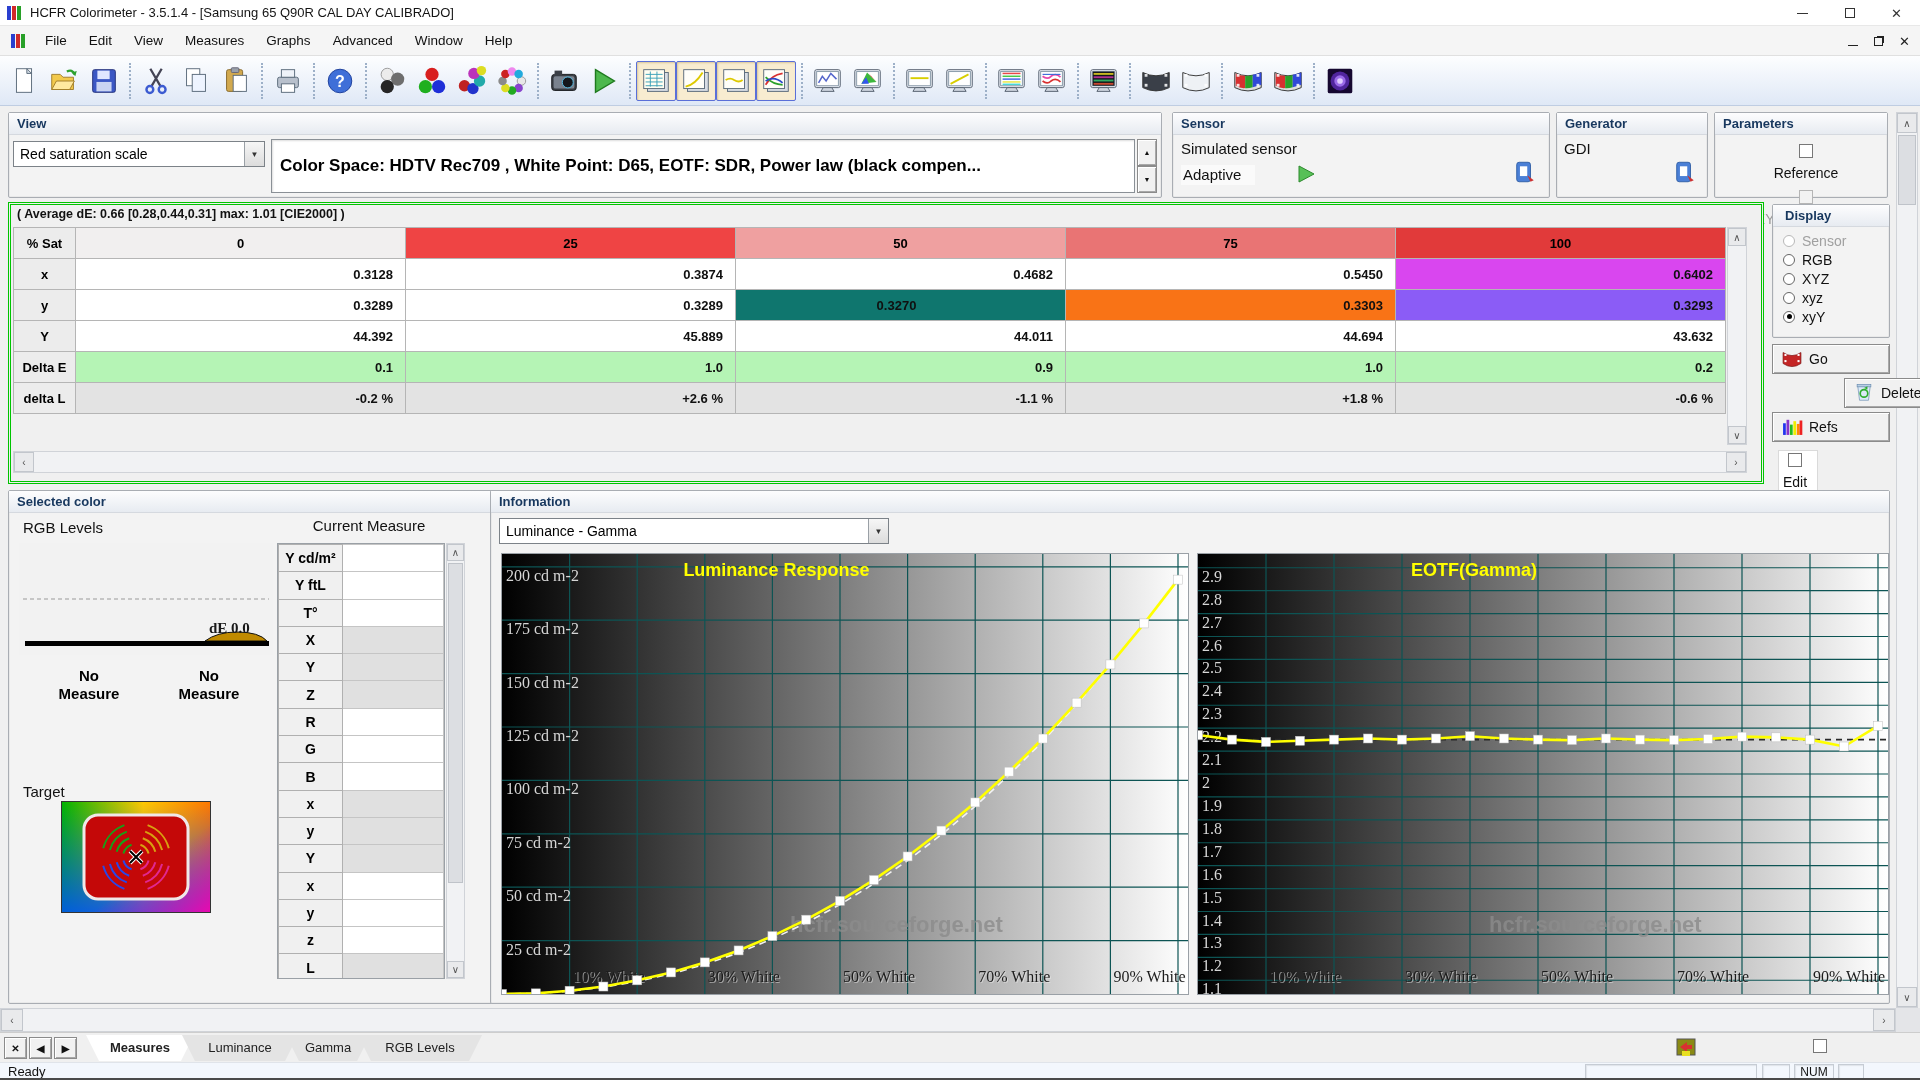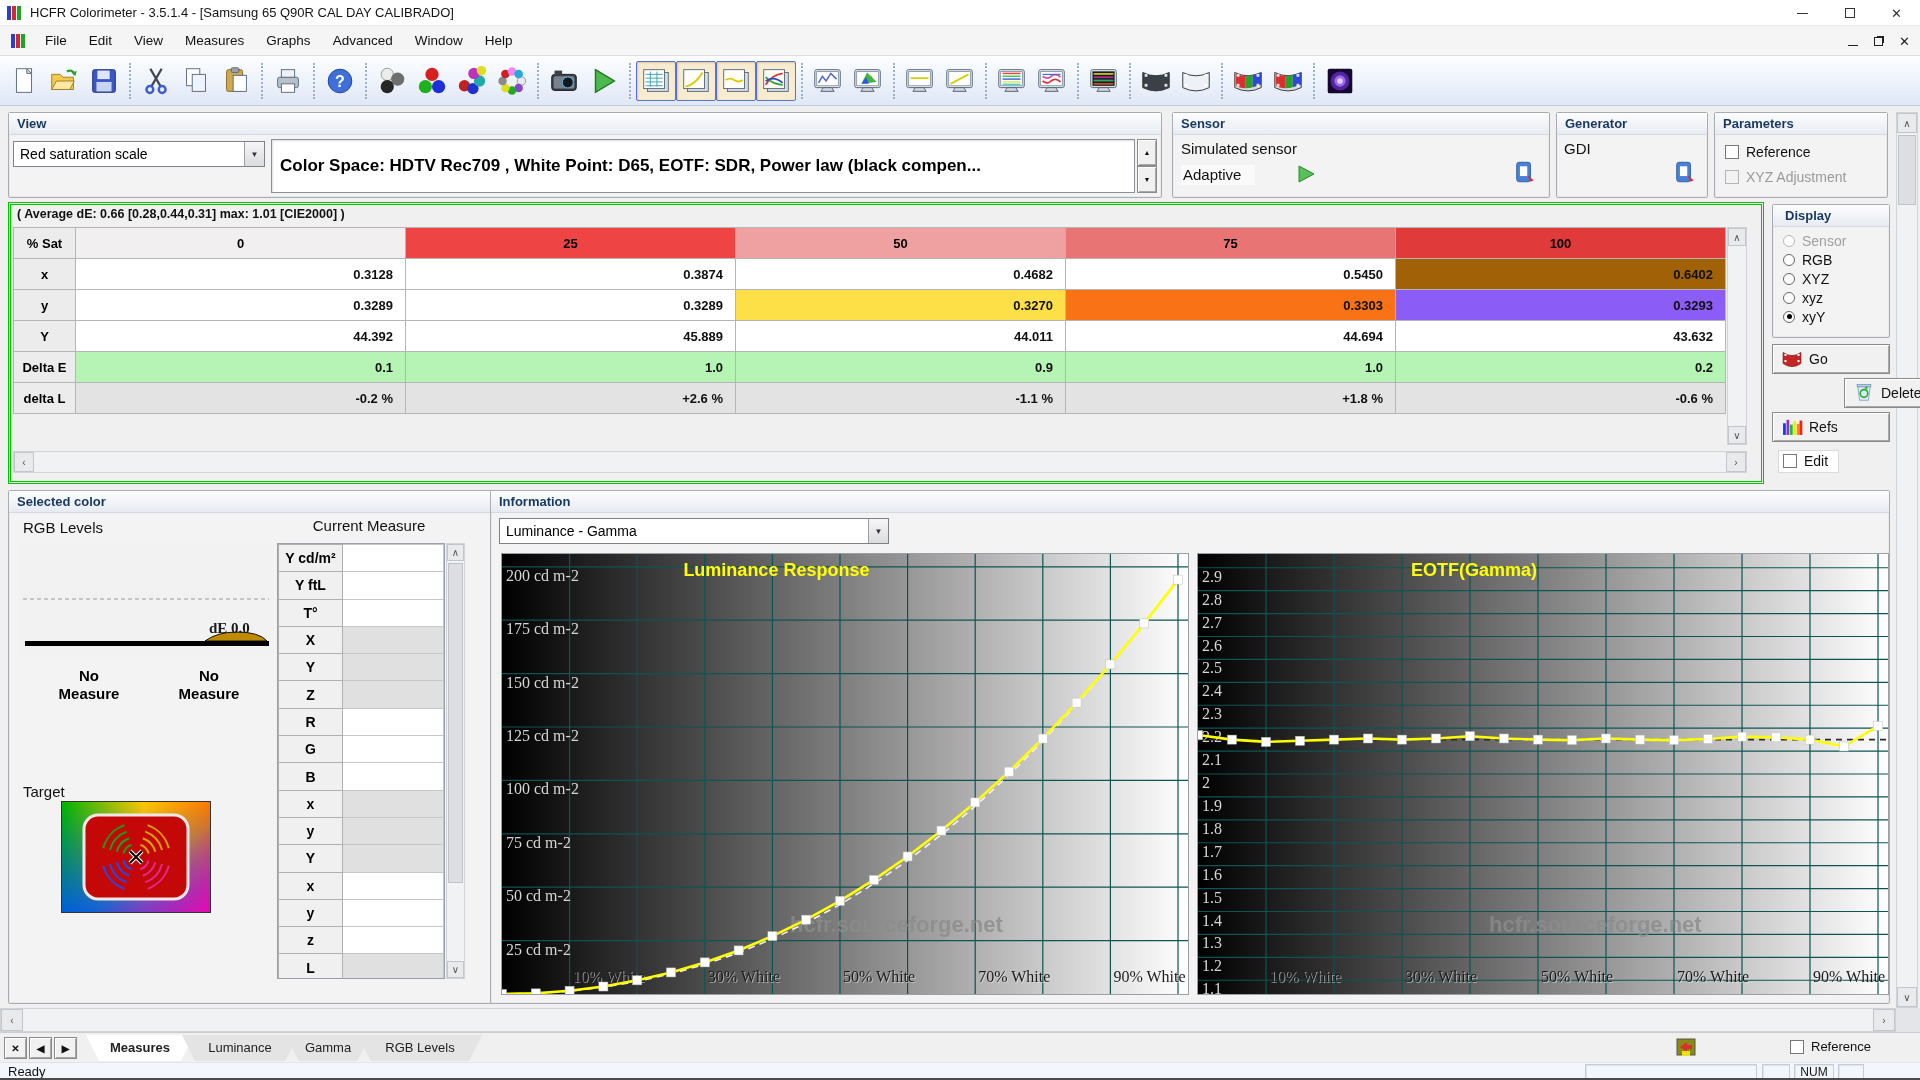--- a/index.html
+++ b/index.html
@@ -44,21 +44,21 @@
   .panel-label { font-size:15px; color:#111; }
 
   
   .dd { position:absolute; background:#fff; border:1px solid #7c8288; display:flex; align-items:center; }
   .dd .dd-text { flex:1; font-size:14px; padding-left:6px; color:#000; white-space:nowrap; overflow:hidden; }
   .dd .dd-arrow { width:20px; align-self:stretch; background:linear-gradient(#f6f6f6,#dcdcdc);
                   border-left:1px solid #9aa0a6; display:flex; align-items:center; justify-content:center;
                   font-size:8px; color:#333; }
   .sunken { background:#fff; border:1px solid #8a9096; box-shadow:inset 1px 1px 2px #00000022; }
 
-  .cb { display:flex; align-items:center; gap:7px; font-size:14px; color:#111; }
+  .cb { display:flex; align-items:center; gap:7px; font-size:14px; color:#111;flex-direction:column; }
   .cb .box { width:14px; height:14px; background:#fff; border:1px solid #777; }
   .cb.disabled { color:#9a9a9a; }
   .cb.disabled .box { border-color:#b5b5b5; background:#f2f2f2; }
 
   .radio { display:flex; align-items:center; gap:7px; font-size:14px; color:#111; height:19px; }
   .radio .rb { width:12px; height:12px; border-radius:50%; background:#fff; border:1px solid #666;
                display:flex; align-items:center; justify-content:center; }
   .radio .rb .dot { width:5px; height:5px; border-radius:50%; background:#000; }
   .radio.disabled { color:#a0a0a0; } .radio.disabled .rb { border-color:#b8b8b8; }
 
@@ -531,27 +531,27 @@
               <th style="background:#efa0a0">50</th>
               <th style="background:#e97474">75</th>
               <th style="background:#e13a3a">100</th>
             </tr>
             <tr>
               <td class="rowlab">x</td>
               <td class="val" style="background:#ffffff;">0.3128</td>
               <td class="val" style="background:#ffffff;">0.3874</td>
               <td class="val" style="background:#ffffff;">0.4682</td>
               <td class="val" style="background:#ffffff;">0.5450</td>
-              <td class="val" style="background:#a16207;">0.6402</td>
+              <td class="val" style="background:#d946ef;">0.6402</td>
             </tr>
             <tr>
               <td class="rowlab">y</td>
               <td class="val" style="background:#ffffff;">0.3289</td>
               <td class="val" style="background:#ffffff;">0.3289</td>
-              <td class="val" style="background:#fde047;">0.3270</td>
+              <td class="val" style="background:#0f766e;text-align:center;">0.3270</td>
               <td class="val" style="background:#f97316;margin-top:20px;">0.3303</td>
               <td class="val" style="background:#8b5cf6;">0.3293</td>
             </tr>
             <tr>
               <td class="rowlab">Y</td>
               <td class="val" style="background:#ffffff;">44.392</td>
               <td class="val" style="background:#ffffff;">45.889</td>
               <td class="val" style="background:#ffffff;">44.011</td>
               <td class="val" style="background:#ffffff;">44.694</td>
               <td class="val" style="background:#ffffff;">43.632</td>

